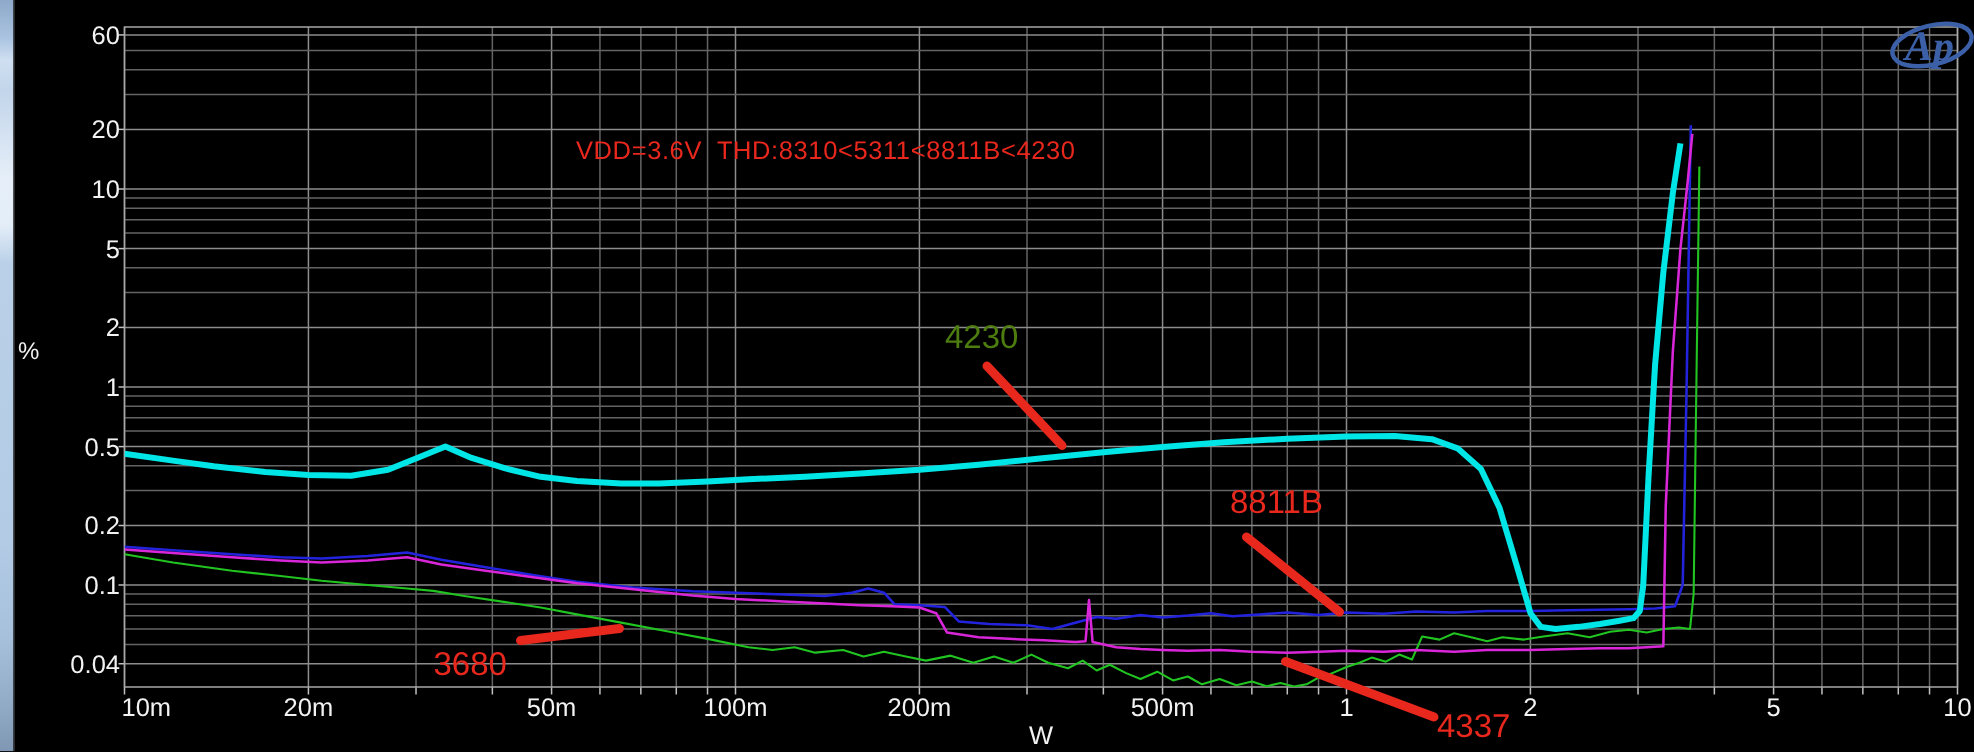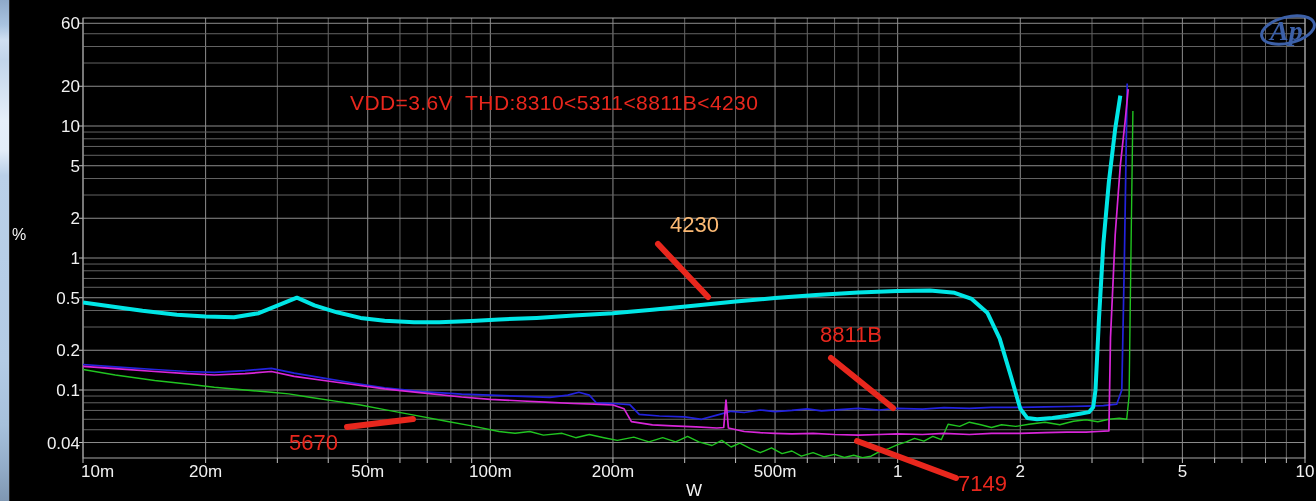--- a/index.html
+++ b/index.html
@@ -3,21 +3,21 @@
 <meta charset="utf-8">
 <style>
   html,body{margin:0;padding:0;background:#000;}
   .screen{position:relative;width:1316px;height:501px;background:#000;overflow:hidden;
           font-family:"Liberation Sans",sans-serif;}
   .edge-strip{position:absolute;left:0;top:0;width:9px;height:501px;
     background:linear-gradient(180deg,#8ea9c9 0%,#a9c3e0 5%,#cfdff1 8%,#c2d5ea 12%,
       #e6eff9 24%,#e3edf8 30%,#bad0e8 35%,#b3cbe5 72%,#a6c0db 85%,#93adc9 93%,#7f97b2 100%);
     border-right:1px solid #2b2b2b;}
   #plot{position:absolute;left:0;top:0;}
-  #plot-title{position:absolute;font-size:21px;letter-spacing:.4px;white-space:pre;font-weight:400;}
+  #plot-title{position:absolute;font-size:17px;letter-spacing:.4px;white-space:pre;font-weight:400;margin-left:34px;}
   .callout{position:absolute;font-size:22px;font-weight:400;}
   #y-unit{position:absolute;left:12px;top:226px;color:#f2f2f2;font-size:16px;}
   #x-unit{position:absolute;left:686px;top:481px;color:#f2f2f2;font-size:17px;}
   #logo{position:absolute;left:1248px;top:4px;}
 </style>
 </head>
 <body>
 
 <div class="screen">
   <div class="edge-strip"></div>
@@ -152,24 +152,24 @@
         <polyline points="83.0,302.5 115.3,307.1 142.5,310.8 176.9,314.7 205.6,316.6 234.1,317.2 258.7,313.2 277.3,305.7 296.9,297.7 314.4,305.3 336.9,312.3 360.5,317.9 384.6,320.7 414.1,322.3 439.4,322.3 471.7,321.0 499.0,319.5 536.7,317.9 573.5,315.6 613.0,313.2 652.4,309.8 693.3,305.7 735.6,301.5 775.0,298.0 815.9,294.9 858.2,292.5 897.7,291.0 929.9,290.6 954.6,292.8 971.7,298.9 987.3,312.7 999.7,338.6 1011.2,377.2 1020.3,408.8 1027.2,417.9 1037.1,419.3 1052.5,417.9 1066.7,416.0 1079.8,413.8 1089.0,412.1 1093.2,407.3 1095.5,390.0 1099.0,318.2 1103.4,243.0 1108.9,181.5 1115.2,128.9 1120.3,95.6" fill="none" stroke="#00e6e6" stroke-width="4" stroke-linejoin="round"></polyline>
       </g>
       <line x1="658" y1="244" x2="708" y2="297" stroke="#e8271d" stroke-width="6" stroke-linecap="round"></line>
       <line x1="831" y1="358" x2="893" y2="408" stroke="#e8271d" stroke-width="6" stroke-linecap="round"></line>
       <line x1="347" y1="427" x2="413" y2="419" stroke="#e8271d" stroke-width="6" stroke-linecap="round"></line>
       <line x1="857" y1="441" x2="956" y2="478" stroke="#e8271d" stroke-width="6" stroke-linecap="round"></line>
     </svg>
 
   <div id="plot-title" style="left: 350px; top: 91px; color: rgb(232, 39, 29);">VDD=3.6V  THD:8310&lt;5311&lt;8811B&lt;4230</div>
 
-  <div class="callout" style="left: 630px; top: 212px; color: #fdba74; margin-left: 40px;">4230</div>
+  <div class="callout" style="left: 630px; top: 212px; color: #4d7c0f;">4230</div>
   <div class="callout" style="left: 796px; top: 322px; color: rgb(232, 39, 29); margin-left: 24px;">8811B</div>
-  <div class="callout" style="left: 289px; top: 430px; color: rgb(232, 39, 29);">5670</div>
-  <div class="callout" style="left: 958px; top: 471px; color: rgb(232, 39, 29);">7149</div>
+  <div class="callout" style="left: 289px; top: 430px; color: rgb(232, 39, 29);">3680</div>
+  <div class="callout" style="left: 958px; top: 471px; color: rgb(232, 39, 29);">4337</div>
 
   <div id="y-unit">%</div>
   <div id="x-unit">W</div>
 
   <svg id="logo" width="78" height="52">
     <g transform="translate(40,26) rotate(-14)">
       <ellipse rx="27" ry="13" fill="none" stroke-width="3" stroke="#3c60a8"></ellipse>
     </g>
     <text x="22" y="36" font-size="28" font-style="italic" font-weight="bold" font-family="Liberation Serif, serif" fill="#3c60a8">Ap</text>
   </svg>

